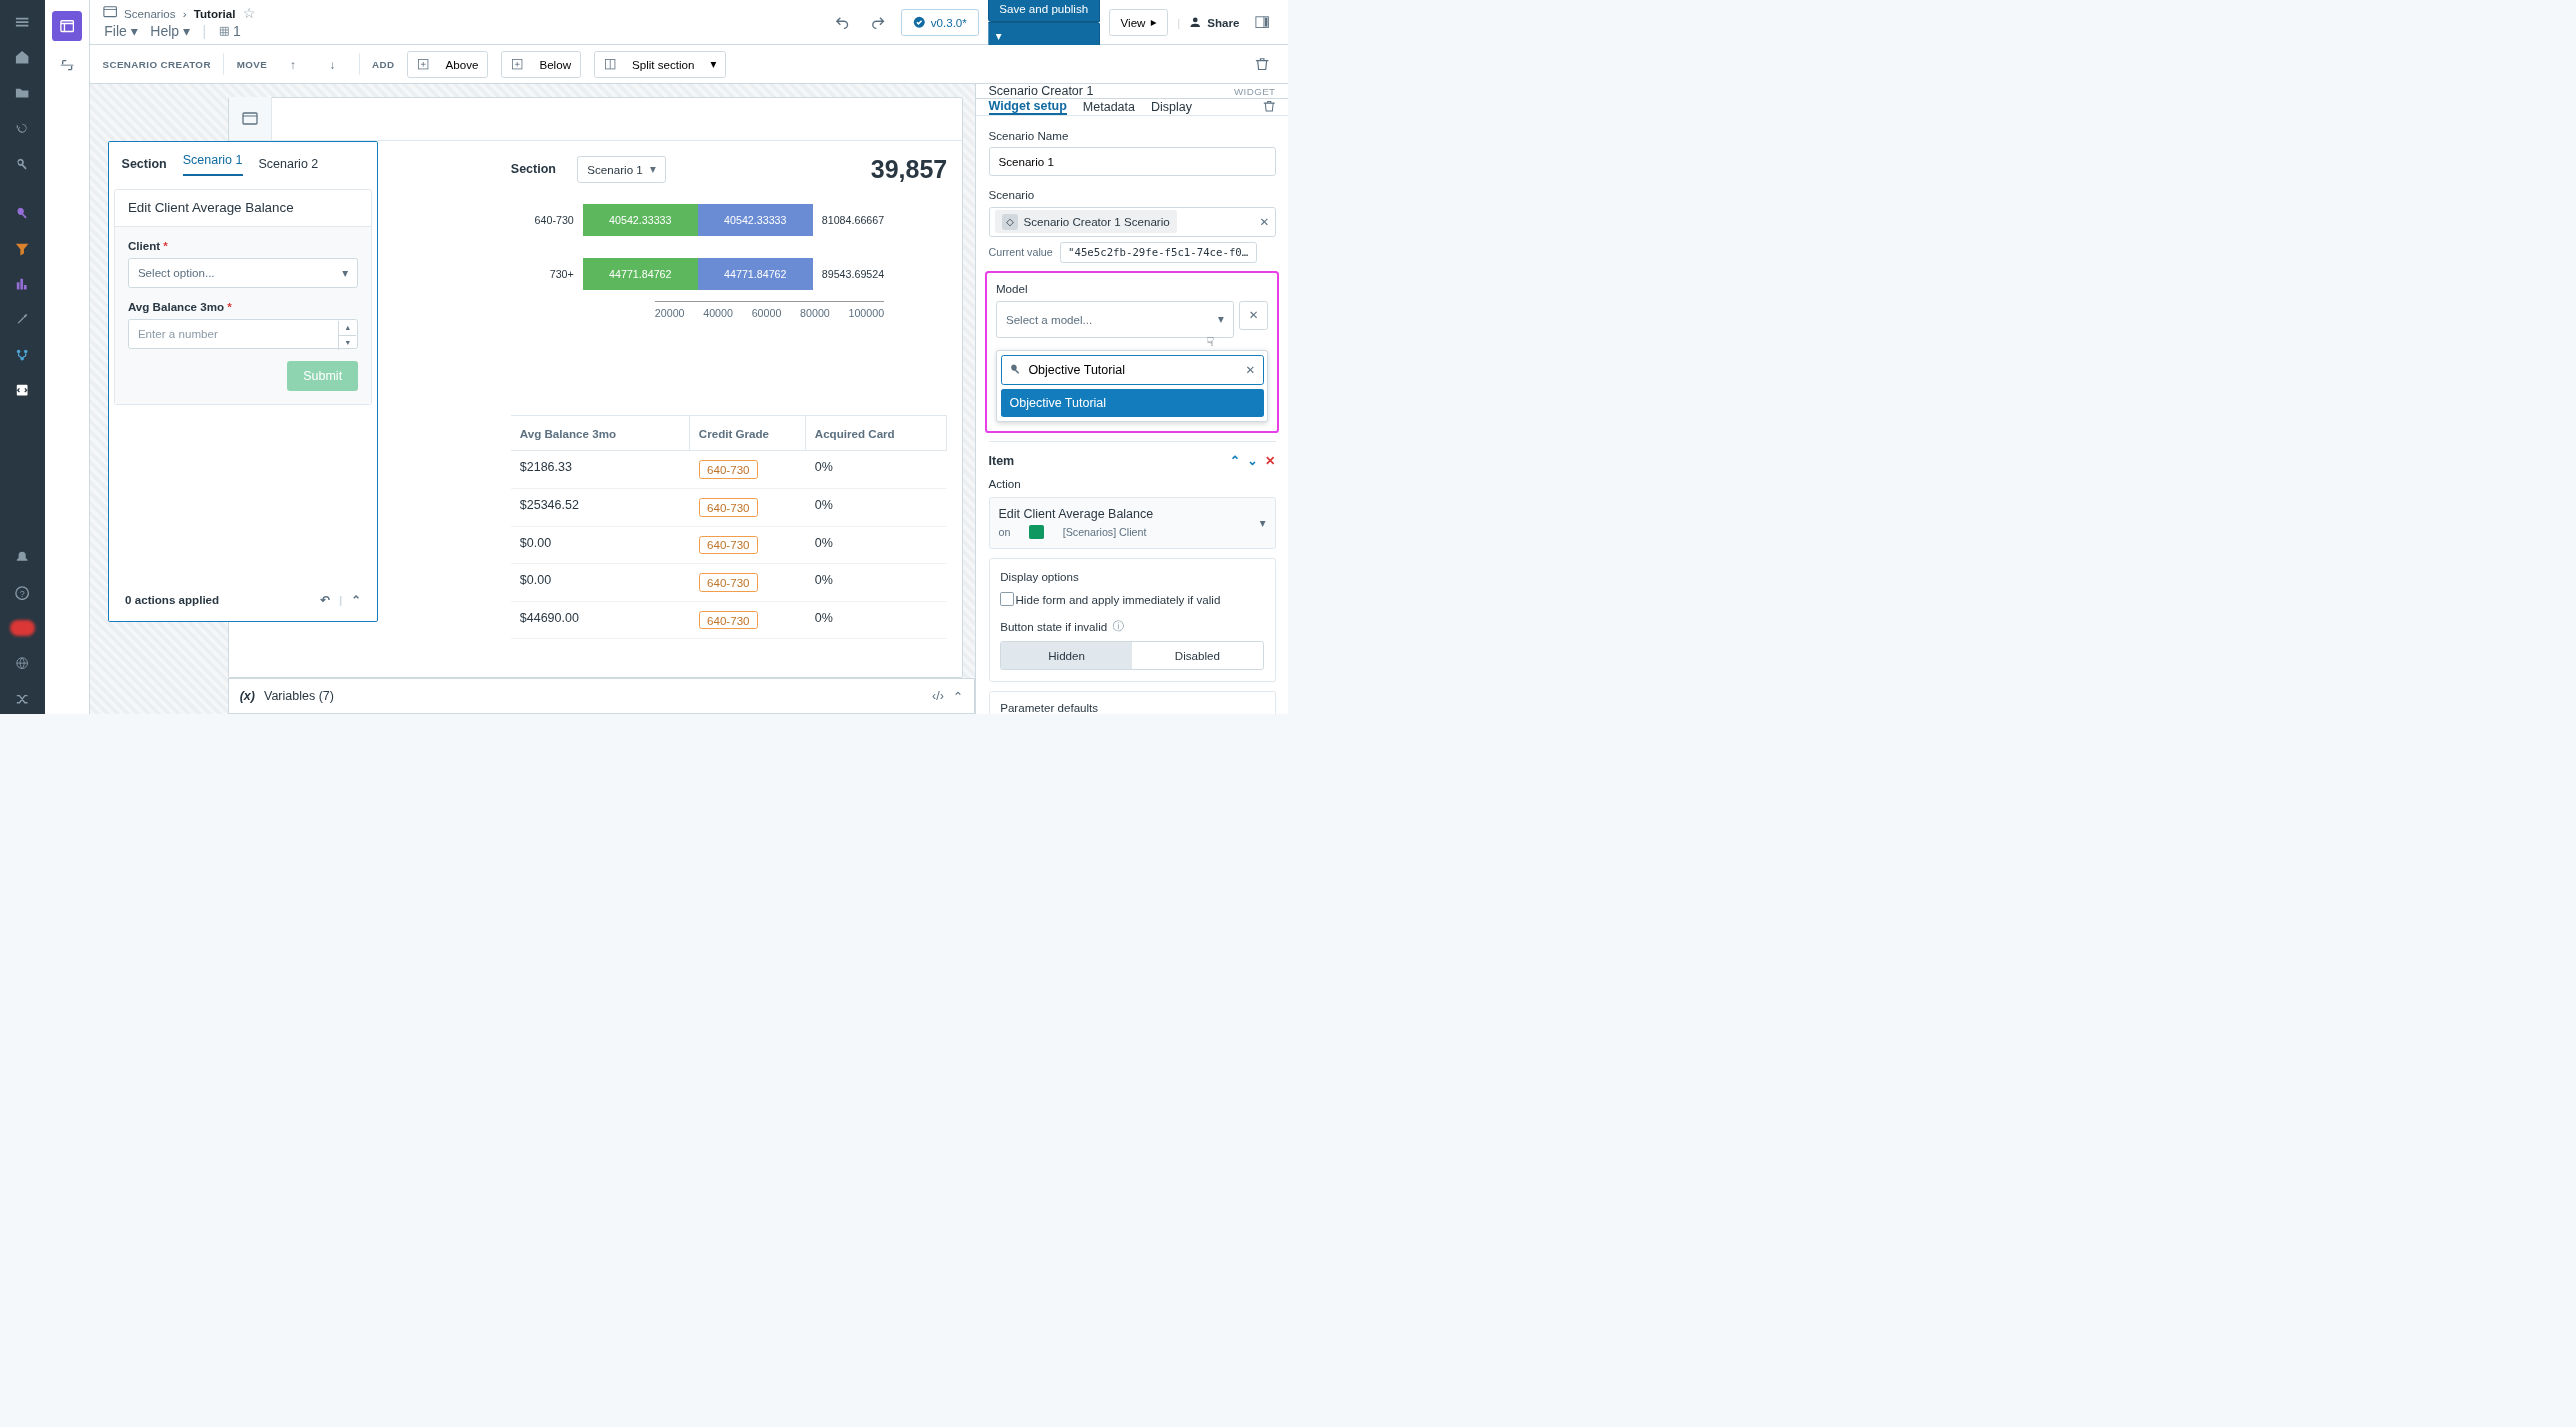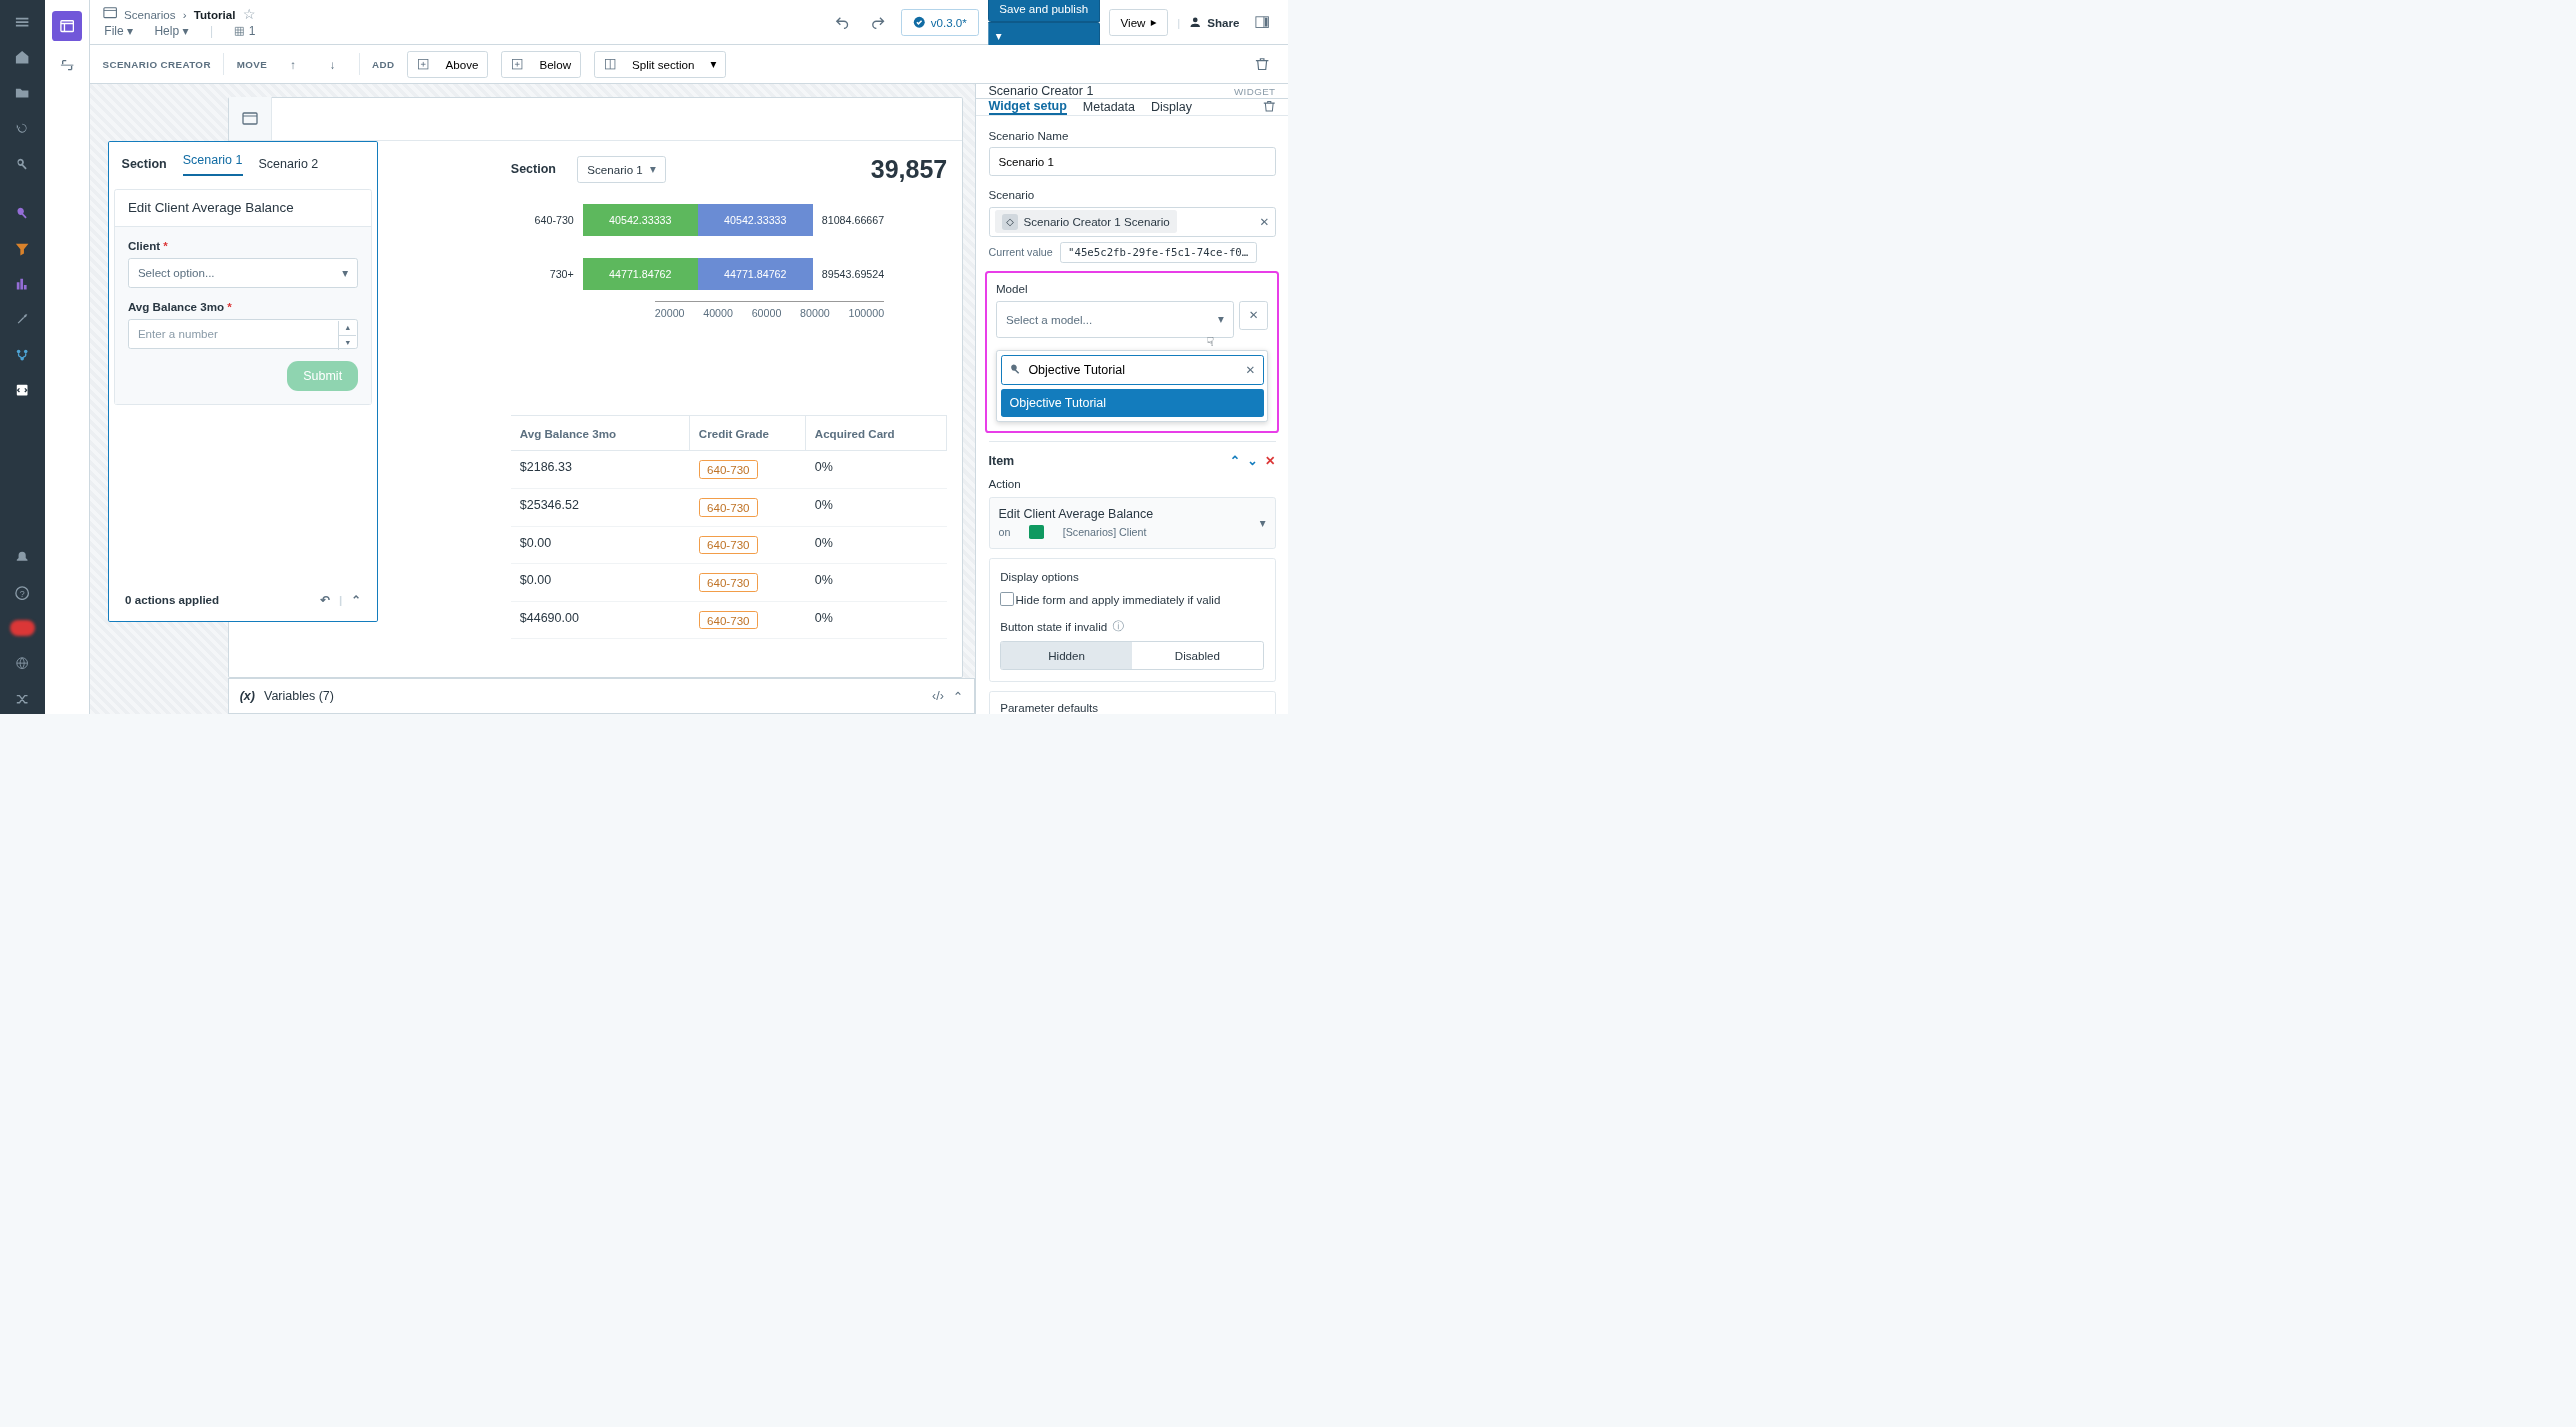--- a/index.html
+++ b/index.html
@@ -18,21 +18,21 @@
 .sec-rail { width: 45px; background: #fff; border-right: 0.9px solid #ced9e0; display: flex; flex-direction: column; align-items: center; padding-top: 10.7px; }
 .sec-rail .rail-item { color: #5c7080; }
 .sec-rail .rail-item.sel { background: #7157d9; color: #fff; border-radius: 3.6px; width: 30px; height:30px;}
 
 
 .main { flex: 1; display: flex; flex-direction: column; }
 .top-header { height: 45px; background: #fff; border-bottom: 0.9px solid #ced9e0; display: flex; align-items: center; padding: 0 12.5px; gap: 9px; }
 .crumb { display: flex; align-items: center; gap: 7.2px; color: #5c7080; }
 .crumb b { color: #182026; font-weight: 600; }
 .star { color: #8a9ba8; font-size: 14.3px; }
-.top-sub { display: flex; gap: 12.5px; font-size: 12px; color: #5c7080; margin-left: 1.8px; justify-content: space-between;}
+.top-sub { display: flex; gap: 12.5px; font-size: 14px; color: #5c7080; margin-left: 1.8px;}
 .top-right { margin-left: auto; display: flex; align-items: center; gap: 9px; }
 .btn { height: 27px; padding: 0 10.7px; border: 0.9px solid #ced9e0; background: #fff; border-radius: 2.7px; display: inline-flex; align-items: center; gap: 5.4px; cursor: pointer; font-size: 11.6px; }
 .btn-primary { background: #106ba3; color: #fff; border-color: #0e5a8a; }
 .btn-version { color: #106ba3; border-color: #b3d4ea; }
 .icon-btn { width: 27px; height: 27px; display: inline-flex; align-items: center; justify-content: center; color: #5c7080; cursor: pointer; }
 
 
 .toolbar { height: 39px; background: #fff; border-bottom: 0.9px solid #ced9e0; display: flex; align-items: center; padding: 0 12.5px; gap: 12.5px; }
 .toolbar .label { font-size: 9.8px; letter-spacing: 0.4px; color: #5c7080; text-transform: uppercase; font-weight: 600;}
 .toolbar .sep { width: 0.9px; height: 21.5px; background: #e1e8ed; }
@@ -56,21 +56,21 @@
 .form-title { padding: 10.7px 12.5px; border-bottom: 0.9px solid #e1e8ed; font-size: 13.4px; font-weight: 500;}
 .form-body { padding: 12.5px; background: #f7f9fb;}
 .form-group { margin-bottom: 12.5px; }
 .form-label { font-size: 11.6px; font-weight: 600; margin-bottom: 5.4px; display: block;}
 .req { color: #db3737; }
 .form-input { width: 100%; height: 30px; border: 0.9px solid #ced9e0; border-radius: 2.7px; padding: 0 9px; background: #fff; display: flex; align-items: center; justify-content: space-between; color: #5c7080; font-size: 11.6px;}
 .num-input { position: relative; }
 .num-input .spin { position: absolute; right: 0.9px; top: 0.9px; width: 18px; height: 29px; border-left: 0.9px solid #ced9e0; display:flex; flex-direction:column; }
 .num-input .spin div { flex:1; display:flex; align-items:center; justify-content:center; font-size:7.2px; color:#5c7080; border-bottom:0.9px solid #ced9e0;}
 .num-input .spin div:last-child { border-bottom:none;}
-.submit-btn { background: #8fd4b0; color: #fff; border: none; height: 30px; padding: 0 16px; border-radius: 11px; float: right; font-size: 12.5px;}
+.submit-btn { background: #8fd4b0; color: #fff; border: none; height: 30px; padding: 0 16px; border-radius: 3px; float: right; font-size: 12.5px;}
 .form-footer { display:flex; align-items:center; justify-content:space-between; padding: 9px 10.7px; margin-top: 179px; font-size: 11.6px; font-weight:600;}
 .form-footer .icons { display:flex; gap:9px; color:#5c7080;}
 
 
 .content-col { flex: 1; display: flex; flex-direction: column; padding: 14.3px; }
 .content-head { display: flex; align-items: center; justify-content: space-between; margin-bottom: 9px;}
 .sec-label { font-weight: 600; font-size: 12.5px; margin-right: 10.7px;}
 .sc-select { height: 27px; border:0.9px solid #ced9e0; border-radius:2.7px; padding: 0 9px; display:inline-flex; align-items:center; gap:7.2px; font-size:11.6px;}
 .big-num { font-size: 25px; font-weight: 700; }
 

